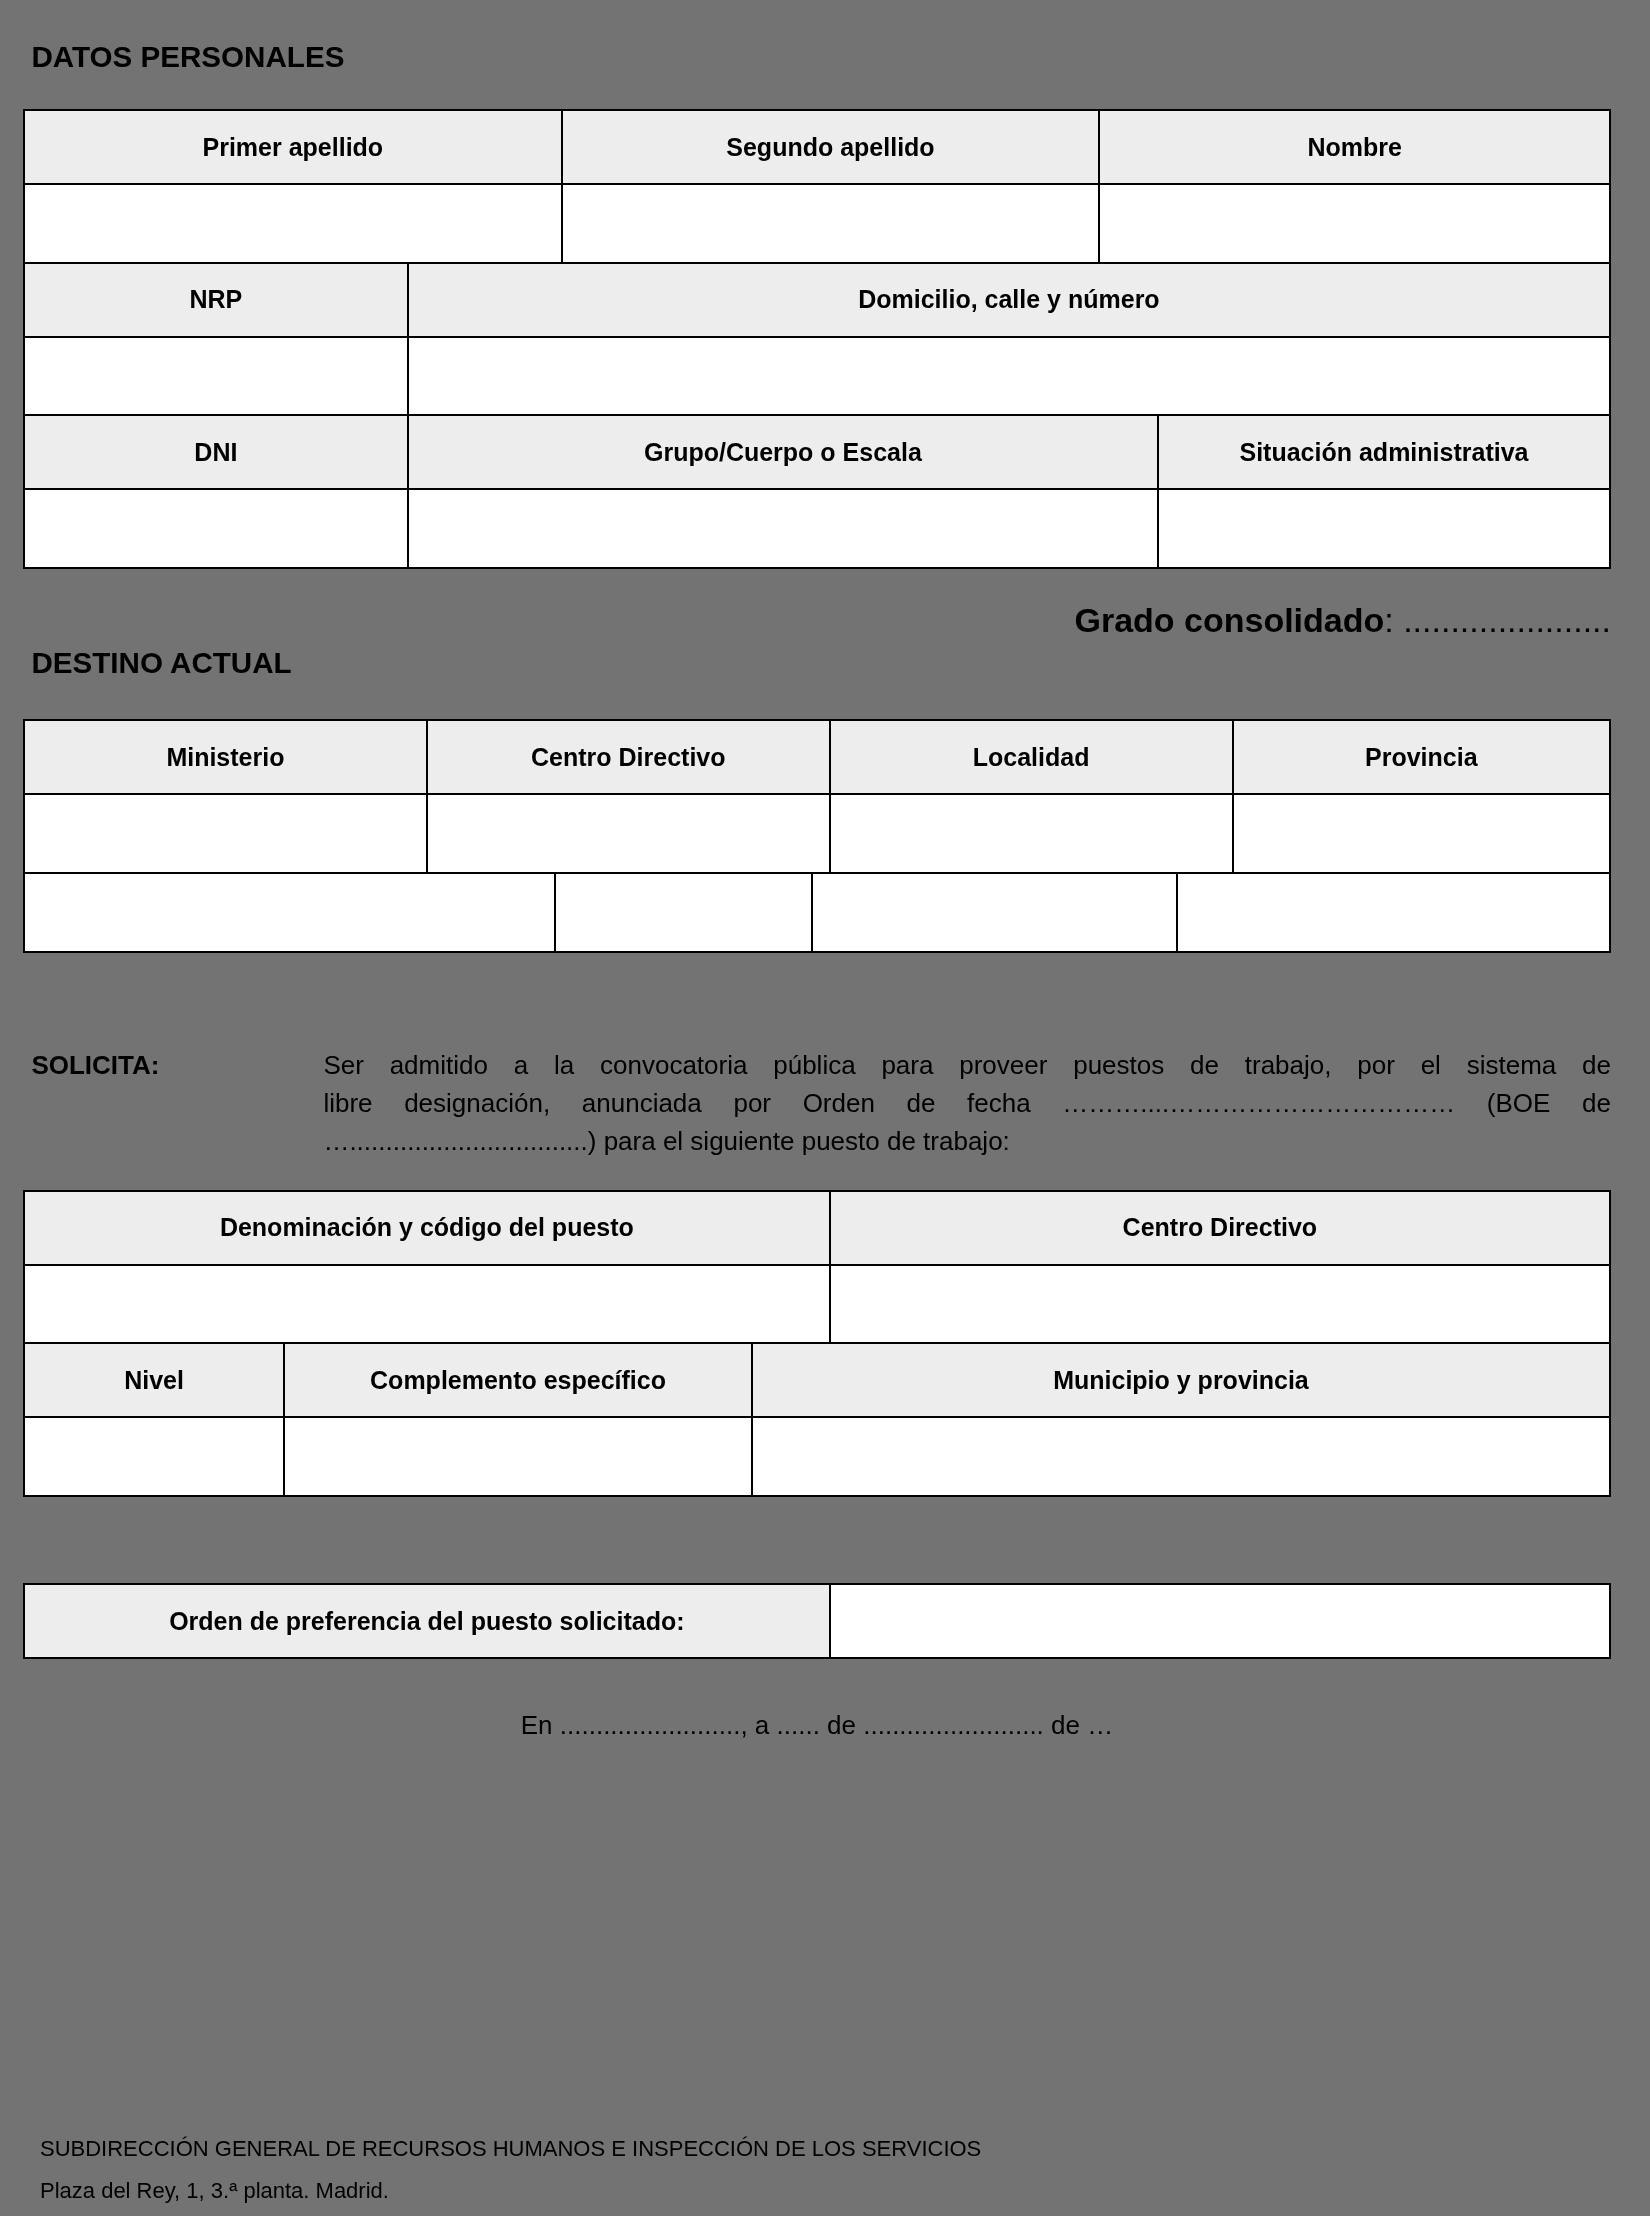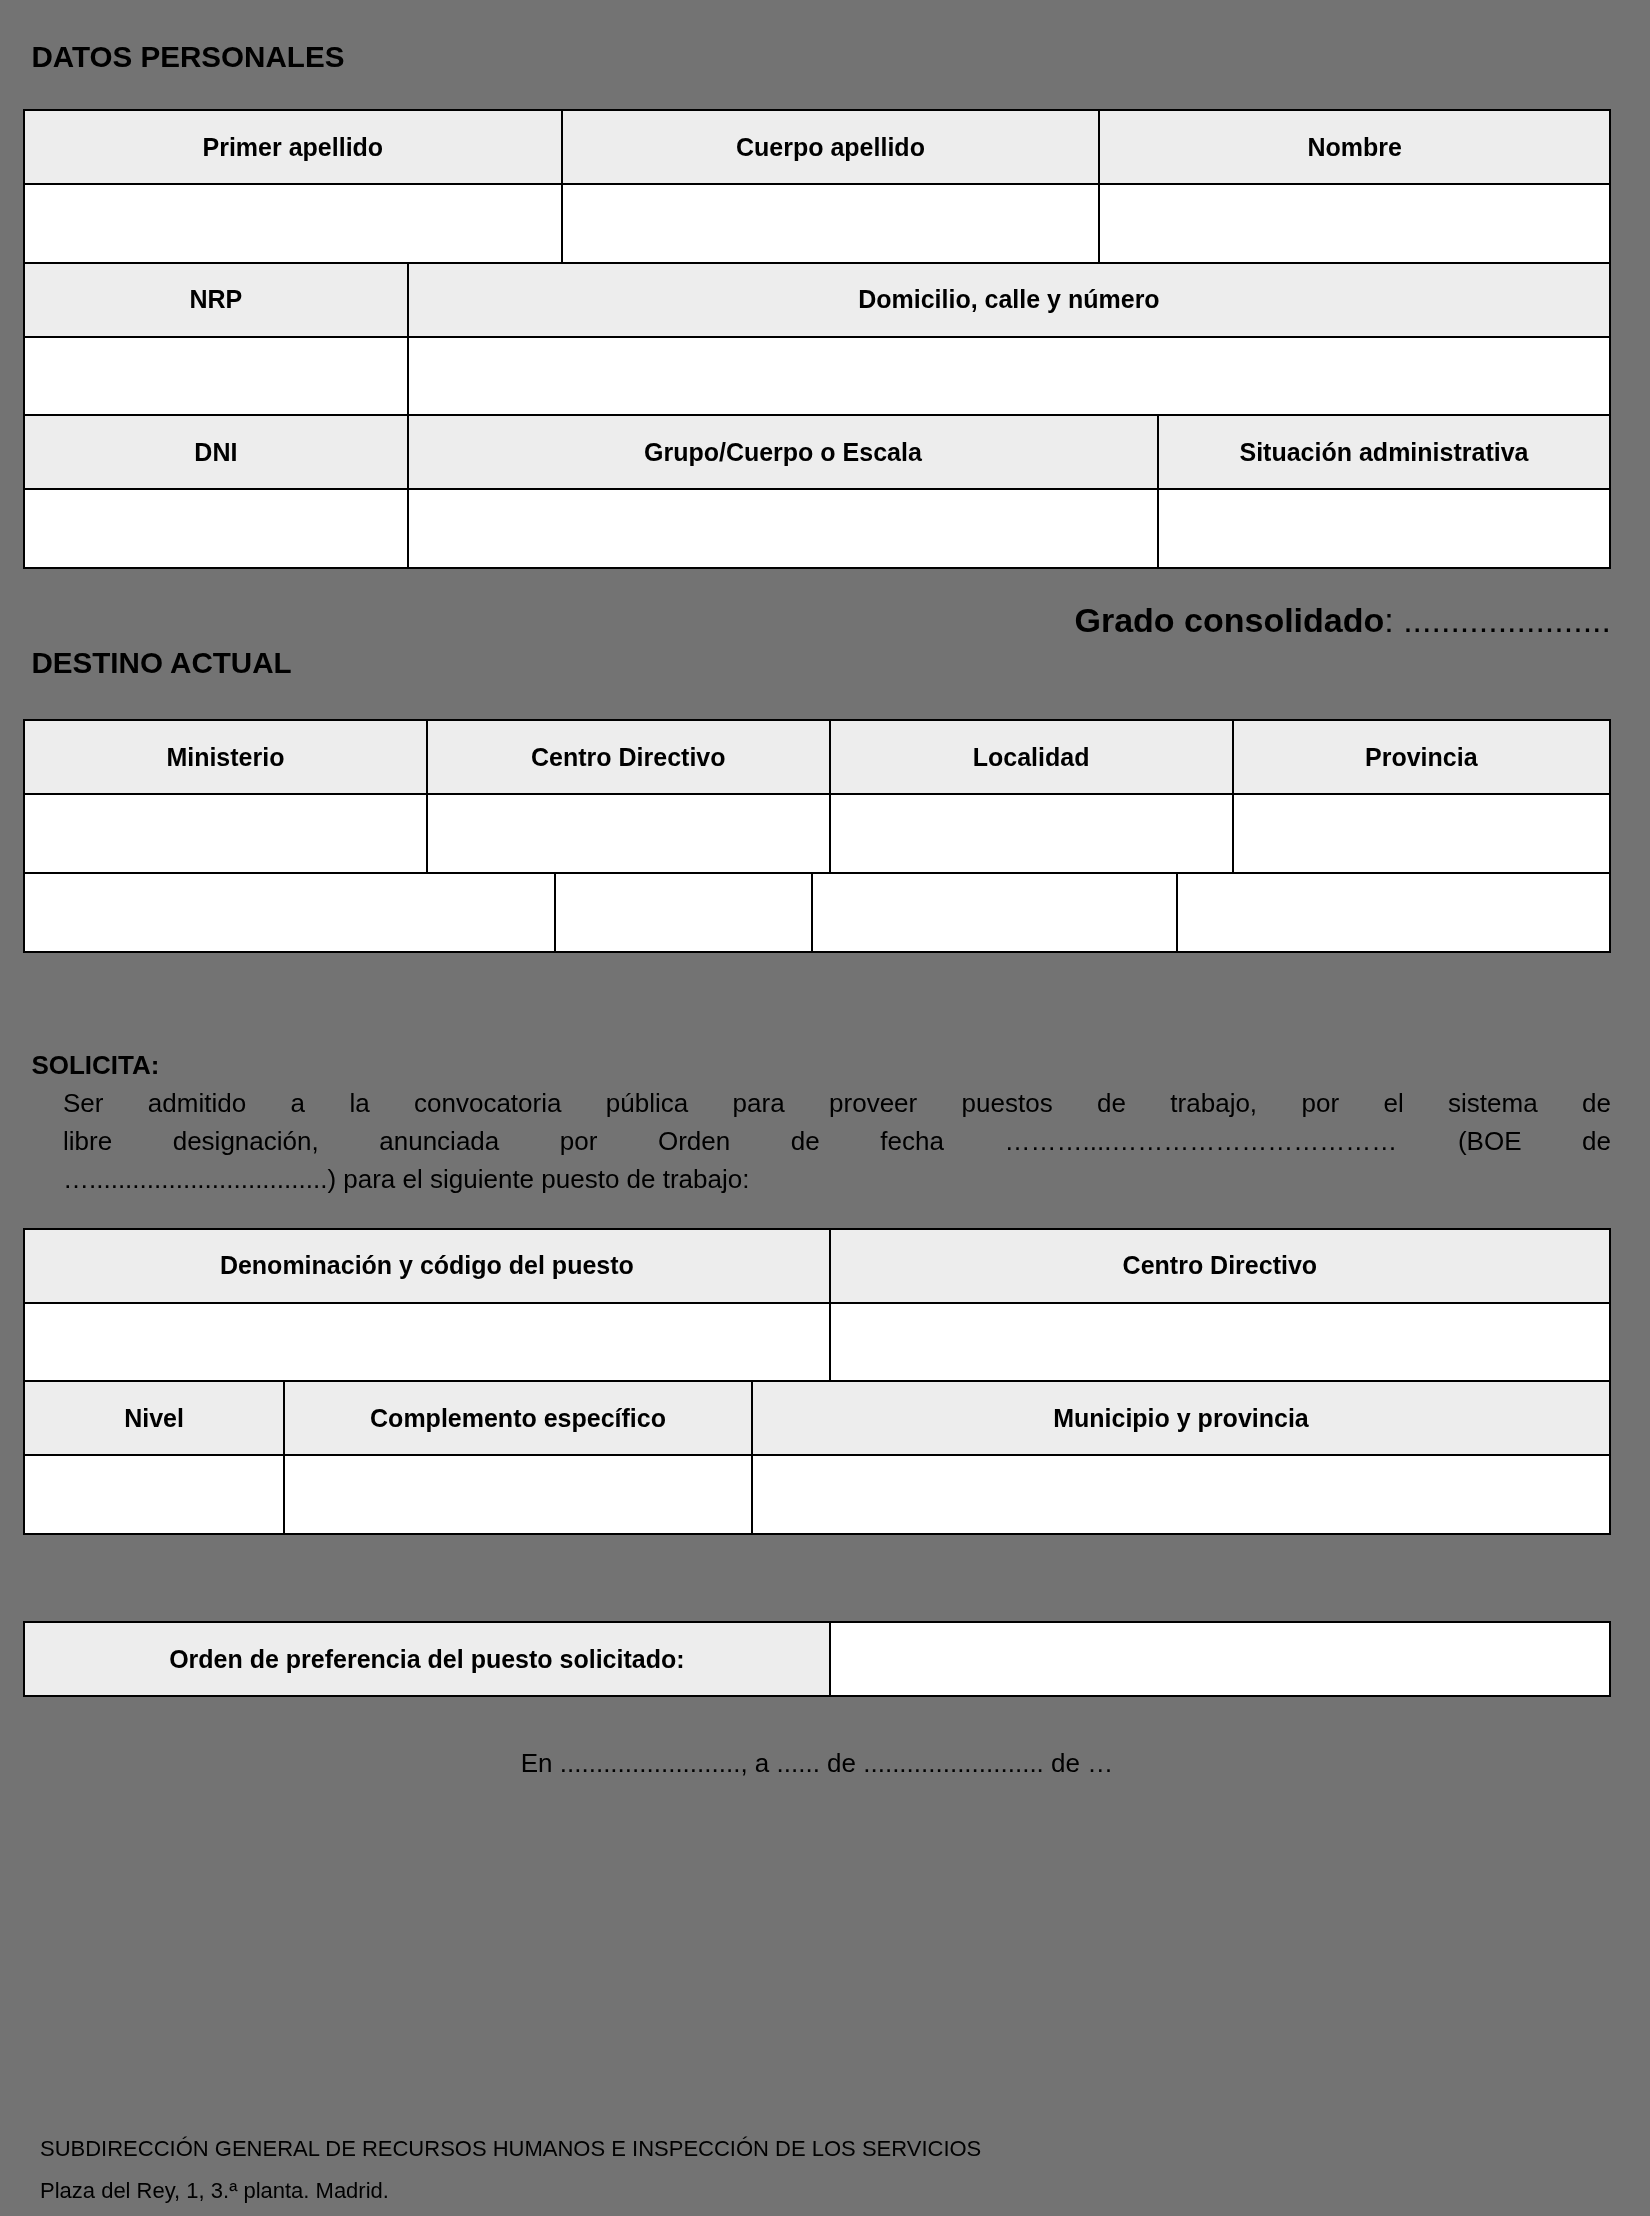--- a/index.html
+++ b/index.html
@@ -50,21 +50,21 @@
   }
 
   .grado-line {
     margin-top:36px;
     font-size:34px;
     text-align:right;
     line-height:30px;
   }
   .grado-line .bold { font-weight:bold; }
 
-  .solicita { display:flex; margin-top:93px;flex-direction:column; }
+  .solicita { display:flex; margin-top:93px; }
   .solicita-label {
     flex:none;
     width:252px;
     margin-left:8.4px;
     font-size:26px;
     font-weight:bold;
     line-height:38px;
   }
   .solicita-text {
     flex:1;
@@ -104,21 +104,21 @@
 
     <table class="form-table">
       <colgroup>
           <col style="width:33.9%">
           <col style="width:33.9%">
           <col style="width:32.2%">
         </colgroup>
       <tbody>
         <tr class="hdr">
           <td>Primer apellido</td>
-          <td>Cuerpo apellido</td>
+          <td>Segundo apellido</td>
           <td>Nombre</td>
         </tr>
         <tr class="blank">
           <td></td>
           <td></td>
           <td></td>
         </tr>
       </tbody>
     </table>
 

